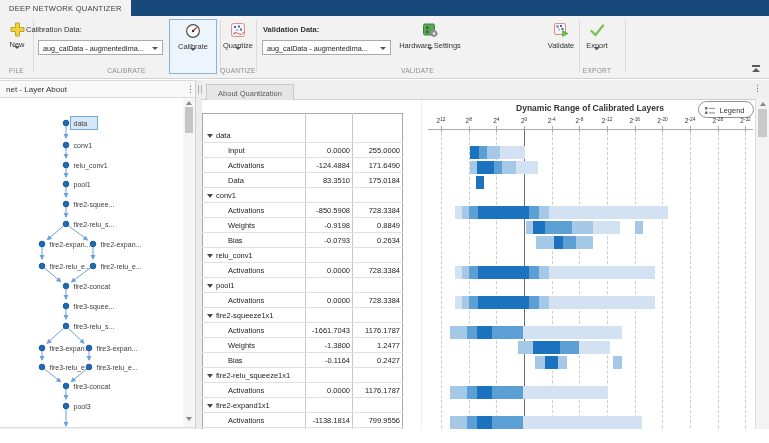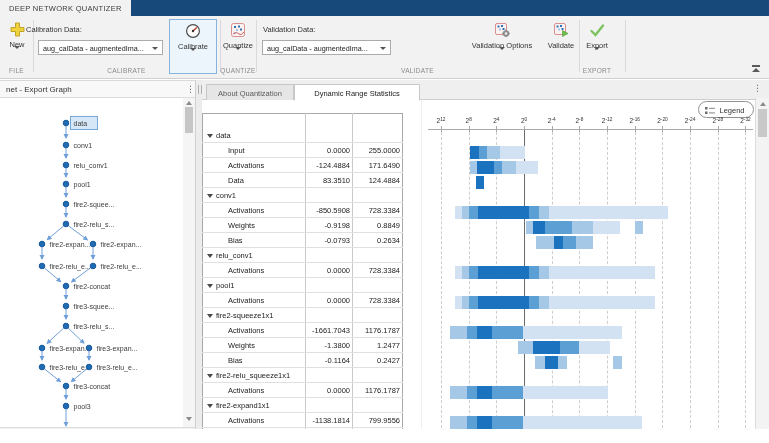--- a/index.html
+++ b/index.html
@@ -130,42 +130,40 @@
         <rect x="4" y="10" width="2" height="2" fill="#9dc3e6"></rect>
         <path d="M3 12 q4 -3 6 0 q2 2 5 -2" fill="none" stroke="#cc6666" stroke-width="1"></path>
       </svg>
     </span>
     <span class="bl">Quantize</span>
     <span class="caret"></span>
   </div>
   <div class="abs tlabel" style="left:220px;width:36px;">QUANTIZE</div>
   <div class="abs tsep" style="left:256px;"></div>
 
-  <div class="abs fieldlabel" style="left:263px;">Validation Data:</div>
+  <div class="abs fieldlabel" style="left:263px;font-weight:bold;">Validation Data:</div>
   <div class="abs combo" style="left:262px;width:129px;">
     <span>aug_calData - augmentedIma...</span>
     <span class="carr"></span>
   </div>
-  <div class="abs tbtn" style="left:465px;width:74px;">
+  <div class="abs tbtn" style="left:396px;width:68px;">
     <span class="ic">
       <svg width="16" height="16">
-        <rect x="1.5" y="1.5" width="11" height="11" rx="1.5" fill="#fdf2f2" stroke="#d98f8f"></rect>
-        <rect x="3.5" y="3.5" width="2" height="2" fill="#2e74b5"></rect>
-          <rect x="7" y="3" width="2" height="2" fill="#2e74b5"></rect>
-        <rect x="5" y="6.5" width="2" height="2" fill="#9dc3e6"></rect>
-          <rect x="8.5" y="6" width="2" height="2" fill="#2e74b5"></rect>
+        <rect x="1.5" y="2" width="11" height="11" rx="1.5" fill="#5aa75a" stroke="#3e7e3e"></rect>
+        <rect x="4" y="4.5" width="2.5" height="2.5" fill="#2f6b2f"></rect>
+          <rect x="4" y="8.5" width="2.5" height="2.5" fill="#2f6b2f"></rect>
         <circle cx="12" cy="11.5" r="3.2" fill="#8f8f8f"></circle>
         <rect x="11.2" y="7.6" width="1.6" height="1.6" fill="#8f8f8f"></rect>
           <rect x="11.2" y="13.8" width="1.6" height="1.2" fill="#8f8f8f"></rect>
         <rect x="8.2" y="10.7" width="1.4" height="1.6" fill="#8f8f8f"></rect>
           <rect x="14.4" y="10.7" width="1.4" height="1.6" fill="#8f8f8f"></rect>
         <circle cx="12" cy="11.5" r="1.2" fill="#f2f2f2"></circle>
       </svg>
     </span>
-    <span class="bl">Validation Options</span>
+    <span class="bl">Hardware Settings</span>
     <span class="caret"></span>
   </div>
   <div class="abs tbtn" style="left:541px;width:40px;">
     <span class="ic">
       <svg width="16" height="16">
         <rect x="1.5" y="1.5" width="11" height="11" rx="1.5" fill="#fdf2f2" stroke="#d98f8f"></rect>
         <rect x="3.5" y="3.5" width="2" height="2" fill="#2e74b5"></rect>
           <rect x="7" y="3" width="2" height="2" fill="#2e74b5"></rect>
         <rect x="5" y="6.5" width="2" height="2" fill="#9dc3e6"></rect>
           <rect x="8.5" y="6" width="2" height="2" fill="#2e74b5"></rect>
@@ -190,21 +188,21 @@
   <div class="abs tsep" style="left:625px;"></div>
 
   <div class="abs collapse-ic" style="left:750px;">
     <span class="bar"></span>
       <span class="tri"></span>
   </div>
 
   <div class="abs hline80"></div>
 
   <div class="abs graph-header">
-    <span>net - Export Graph</span>
+    <span>net - Layer About</span>
   </div>
   <div class="abs kebab" style="left:186px;top:84px;">⋮</div>
   <svg id="graph-svg" class="abs" style="left:0;top:98px;" width="183" height="329">
       <defs>
         <marker id="arr" markerWidth="6" markerHeight="6" refX="4" refY="2.5" orient="auto">
           <path d="M0,0 L5,2.5 L0,5 Z" fill="#6f9fd8"></path>
         </marker>
       </defs>
       <line x1="66" y1="28" x2="66" y2="40" stroke="#6f9fd8" stroke-width="1" marker-end="url(#arr)"></line>
       <line x1="66" y1="50" x2="66" y2="60" stroke="#6f9fd8" stroke-width="1" marker-end="url(#arr)"></line>
@@ -314,21 +312,20 @@
   <div class="abs ghbar">
     
     
   </div>
 
   <div class="abs divider"></div>
   <div class="abs div-handle"></div>
 
   <div class="abs tabbar"></div>
   <div class="abs tab inactive" style="left:206px;width:88px;">About Quantization</div>
-  <div class="abs tab active" style="left:294px;width:126px;">Dynamic Range Statistics</div>
   <div class="abs kebab" style="left:753px;top:83px;">⋮</div>
 
   <div class="abs tbl-border"></div>
   <div class="abs tbl-vline" style="left:305px;"></div>
   <div class="abs tbl-vline" style="left:352px;"></div>
   <div id="table-rows">
       <div class="abs trow group" style="top: 128px;">
         <span class="tri"></span>
         <span class="nm">data</span>
       </div>
@@ -338,21 +335,21 @@
         <span class="v2">255.0000</span>
       </div>
       <div class="abs trow" style="top: 158px;">
         <span class="nm">Activations</span>
         <span class="v1">-124.4884</span>
         <span class="v2">171.6490</span>
       </div>
       <div class="abs trow" style="top: 173px;">
         <span class="nm">Data</span>
         <span class="v1">83.3510</span>
-        <span class="v2">124.4884</span>
+        <span class="v2">175.0184</span>
       </div>
       <div class="abs trow group" style="top: 188px;">
         <span class="tri"></span>
         <span class="nm">conv1</span>
       </div>
       <div class="abs trow" style="top: 203px;">
         <span class="nm">Activations</span>
         <span class="v1">-850.5908</span>
         <span class="v2">728.3384</span>
       </div>
@@ -422,20 +419,21 @@
         <span class="v2">799.9556</span>
       </div>
       <div class="abs trow" style="top: 428px;">
         <span class="nm">Weights</span>
         <span class="v1">-0.7406</span>
         <span class="v2">0.9098</span>
       </div>
     </div>
 
   <div class="abs chart-sep"></div>
+  <div class="abs chart-title">Dynamic Range of Calibrated Layers</div>
   <div class="abs legend-btn">
     <svg width="10" height="9">
       <rect x="0" y="1" width="2.5" height="2.5" fill="#6f6f6f"></rect>
         <rect x="4" y="1.8" width="6" height="1.2" fill="#9a9a9a"></rect>
       <rect x="0" y="5.5" width="2.5" height="2.5" fill="#6f6f6f"></rect>
         <rect x="4" y="6.3" width="6" height="1.2" fill="#9a9a9a"></rect>
     </svg>
     <span class="lt">Legend</span>
   </div>
   <div class="abs axis-line"></div>

